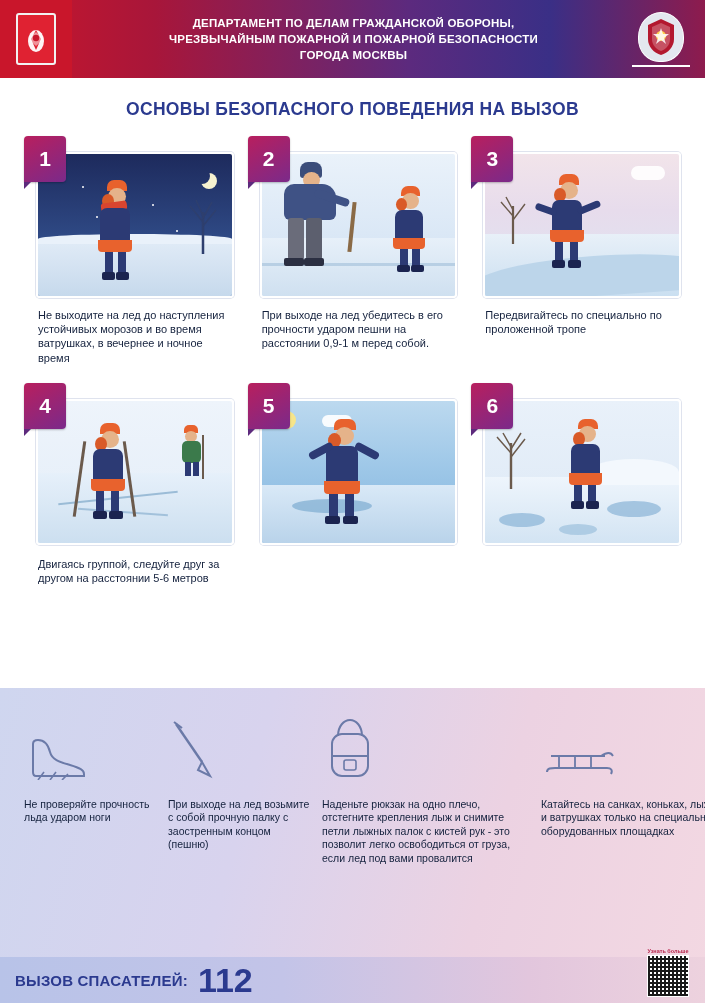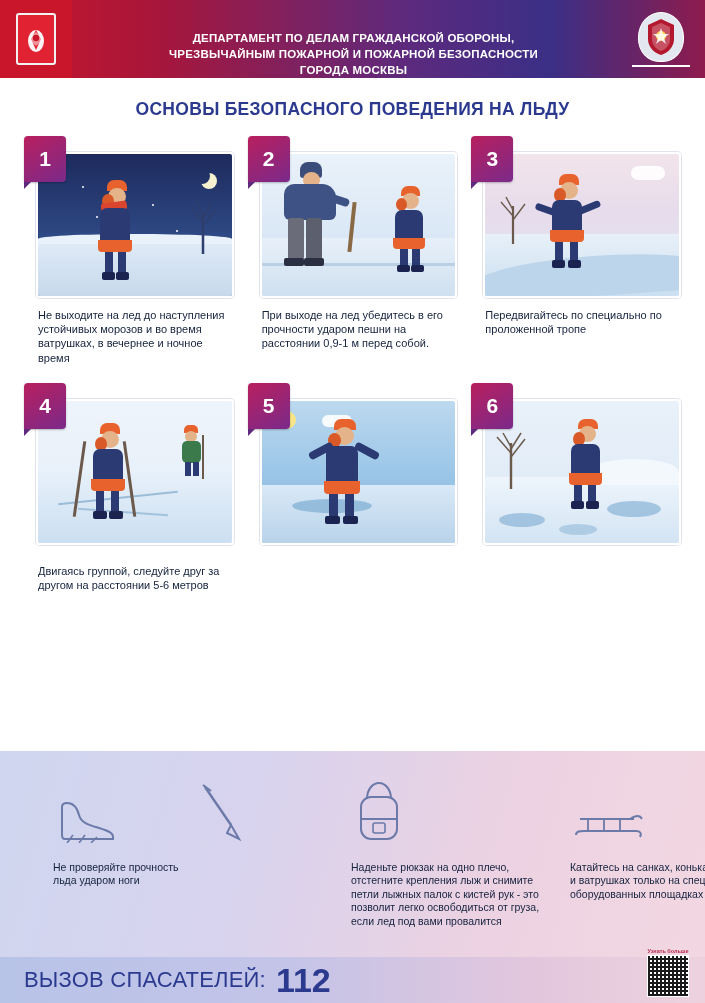--- a/index.html
+++ b/index.html
@@ -9,21 +9,21 @@
     background: #ffffff;
     overflow: hidden;
     position: relative;
   }
 
   
   .header {
     height: 78px;
     background: linear-gradient(90deg, #c9162b 0%, #a8163a 22%, #5c2a7e 58%, #3a2f86 78%, #8e1b4d 100%);
     display: flex;
-    align-items: flex-end;
+    align-items: center;
     position: relative;
   }
   .header-left-logo {
     width: 72px; height: 78px;
     background: #c9162b;
     display: flex; align-items: center; justify-content: center;
   }
   .coat-box {
     width: 40px; height: 52px;
     background: #e02232;
@@ -107,43 +107,42 @@
     position: relative;
     box-shadow: 0 0 0 1px #dfe3ee;
   }
   .cap {
     font-size: 11px;
     line-height: 14.2px;
     color: #14213d;
     margin: 10px 0 0 14px;
     max-width: 190px;
   }
-  .row2 .cap { margin-top: 19px; }
+  .row2 .cap { margin-top: 12px; }
   .row-gap { height: 18px; }
 
   
   .sky { position:absolute; left:0; top:0; right:0; bottom:0; }
   .ground { position:absolute; left:0; right:0; bottom:0; }
   .person { position:absolute; }
   .coat { position:absolute; background:#2c3a74; border-radius:7px 7px 3px 3px; }
   .skirt { position:absolute; background:#e8622d; }
   .head { position:absolute; background:#e5b38a; border-radius:50%; }
   .hat { position:absolute; background:#e8622d; border-radius:7px 7px 0 0; }
   .hair { position:absolute; background:#d95a28; border-radius:50%; }
   .leg { position:absolute; background:#2c3a74; }
   .boot { position:absolute; background:#1b2450; border-radius:2px; }
   .crack { position:absolute; background:#7fa8c9; }
 
   
   .bottom {
     position: absolute;
     left: 0; right: 0; bottom: 0;
-    height: 252px;
+    height: 315px;
     background: linear-gradient(105deg, #cfd6ef 0%, #d8d3ee 35%, #ecd2e2 68%, #f3d8e2 100%);
-    padding-left: 29px;
   }
   .tips {
     display: grid;
     grid-template-columns: 140px 150px 215px 190px;
     padding: 22px 10px 0 24px;
     column-gap: 4px;
   }
   .tip-icon { height: 70px; display: flex; align-items: flex-end; }
   .tip-text {
     font-size: 10.5px;
@@ -154,23 +153,23 @@
   }
   .callbar {
     position: absolute;
     left: 0; right: 0; bottom: 0;
     height: 46px;
     background: linear-gradient(90deg, #b8c3e8 0%, #c3c4e8 40%, #e2c6dd 75%, #edd2de 100%);
     display: flex; align-items: center;
   }
   .call-label {
     color: #2b3a8f;
-    font-weight: normal;
-    font-size: 22px;
-    margin-left: 24px;
+    font-weight: bold;
+    font-size: 15px;
+    margin-left: 15px;
     letter-spacing: .2px;
   }
   .call-number {
     color: #2b3a8f;
     font-weight: bold;
     font-size: 34px;
     margin-left: 10px;
     line-height: 34px;
   }
   .qr-wrap {
@@ -216,21 +215,21 @@
         <path d="M17 2 L30 8 V22 C30 30 24 36 17 38 C10 36 4 30 4 22 V8 Z" fill="#b3182f"></path>
         <path d="M17 6 L26 10 V22 C26 28 22 32 17 34 C12 32 8 28 8 22 V10 Z" fill="#ffffff" opacity=".25"></path>
         <circle cx="17" cy="19" r="5" fill="#ffd24d"></circle>
         <path d="M17 11 L19 17 L25 17 L20 21 L22 27 L17 23 L12 27 L14 21 L9 17 L15 17 Z" fill="#ffffff" opacity=".85"></path>
       </svg>
     </div>
     <div class="emblem-underline"></div>
   </div>
 </div>
 
-<div class="main-title">ОСНОВЫ БЕЗОПАСНОГО ПОВЕДЕНИЯ НА ЛЬДУ</div>
+<div class="main-title">ОСНОВЫ БЕЗОПАСНОГО ПОВЕДЕНИЯ НА ВЫЗОВ</div>
 
 <div class="grid">
 
   <div class="cell">
     <div class="badge">1</div>
     <div class="illus">
       <div class="sky" style="background:linear-gradient(180deg,#1d2a5c 0%,#2f4a86 60%,#4a6ea8 100%);"></div>
       <div style="position:absolute;right:22px;top:14px;width:16px;height:16px;border-radius:50%;box-shadow:7px 5px 0 0 #f6f2d0;"></div>
       <div style="position:absolute;left:18px;top:22px;width:2px;height:2px;background:#fff;border-radius:50%;box-shadow:26px 10px 0 #fff, 60px 6px 0 #fff, 96px 28px 0 #fff, 40px 40px 0 #fff, 120px 54px 0 #fff, 10px 60px 0 #fff;"></div>
       <div class="ground" style="height:52px;background:linear-gradient(180deg,#dfeaf6 0%,#c6d9ec 100%);"></div>
@@ -434,20 +433,21 @@
     </div>
 
     <div>
       <div class="tip-icon">
         <svg width="60" height="62" viewBox="0 0 60 62" aria-hidden="true">
           <path d="M8 6 L34 44" stroke="#6b7aa8" stroke-width="2.4" fill="none"></path>
           <path d="M34 44 L42 58 L30 52 Z" fill="none" stroke="#6b7aa8" stroke-width="2"></path>
           <path d="M6 4 L14 10" stroke="#6b7aa8" stroke-width="2" fill="none"></path>
         </svg>
       </div>
+      <div class="tip-text">При выходе на лед возьмите с собой прочную палку с заостренным концом (пешню)</div>
     </div>
 
     <div>
       <div class="tip-icon">
         <svg width="56" height="64" viewBox="0 0 56 64" aria-hidden="true">
           <path d="M16 20 C16 10 22 4 28 4 C34 4 40 10 40 20" fill="none" stroke="#6b7aa8" stroke-width="2"></path>
           <rect x="10" y="18" width="36" height="42" rx="10" fill="none" stroke="#6b7aa8" stroke-width="2"></rect>
           <path d="M10 40 H46" stroke="#6b7aa8" stroke-width="1.8" fill="none"></path>
           <rect x="22" y="44" width="12" height="10" rx="2" fill="none" stroke="#6b7aa8" stroke-width="1.6"></rect>
         </svg>

